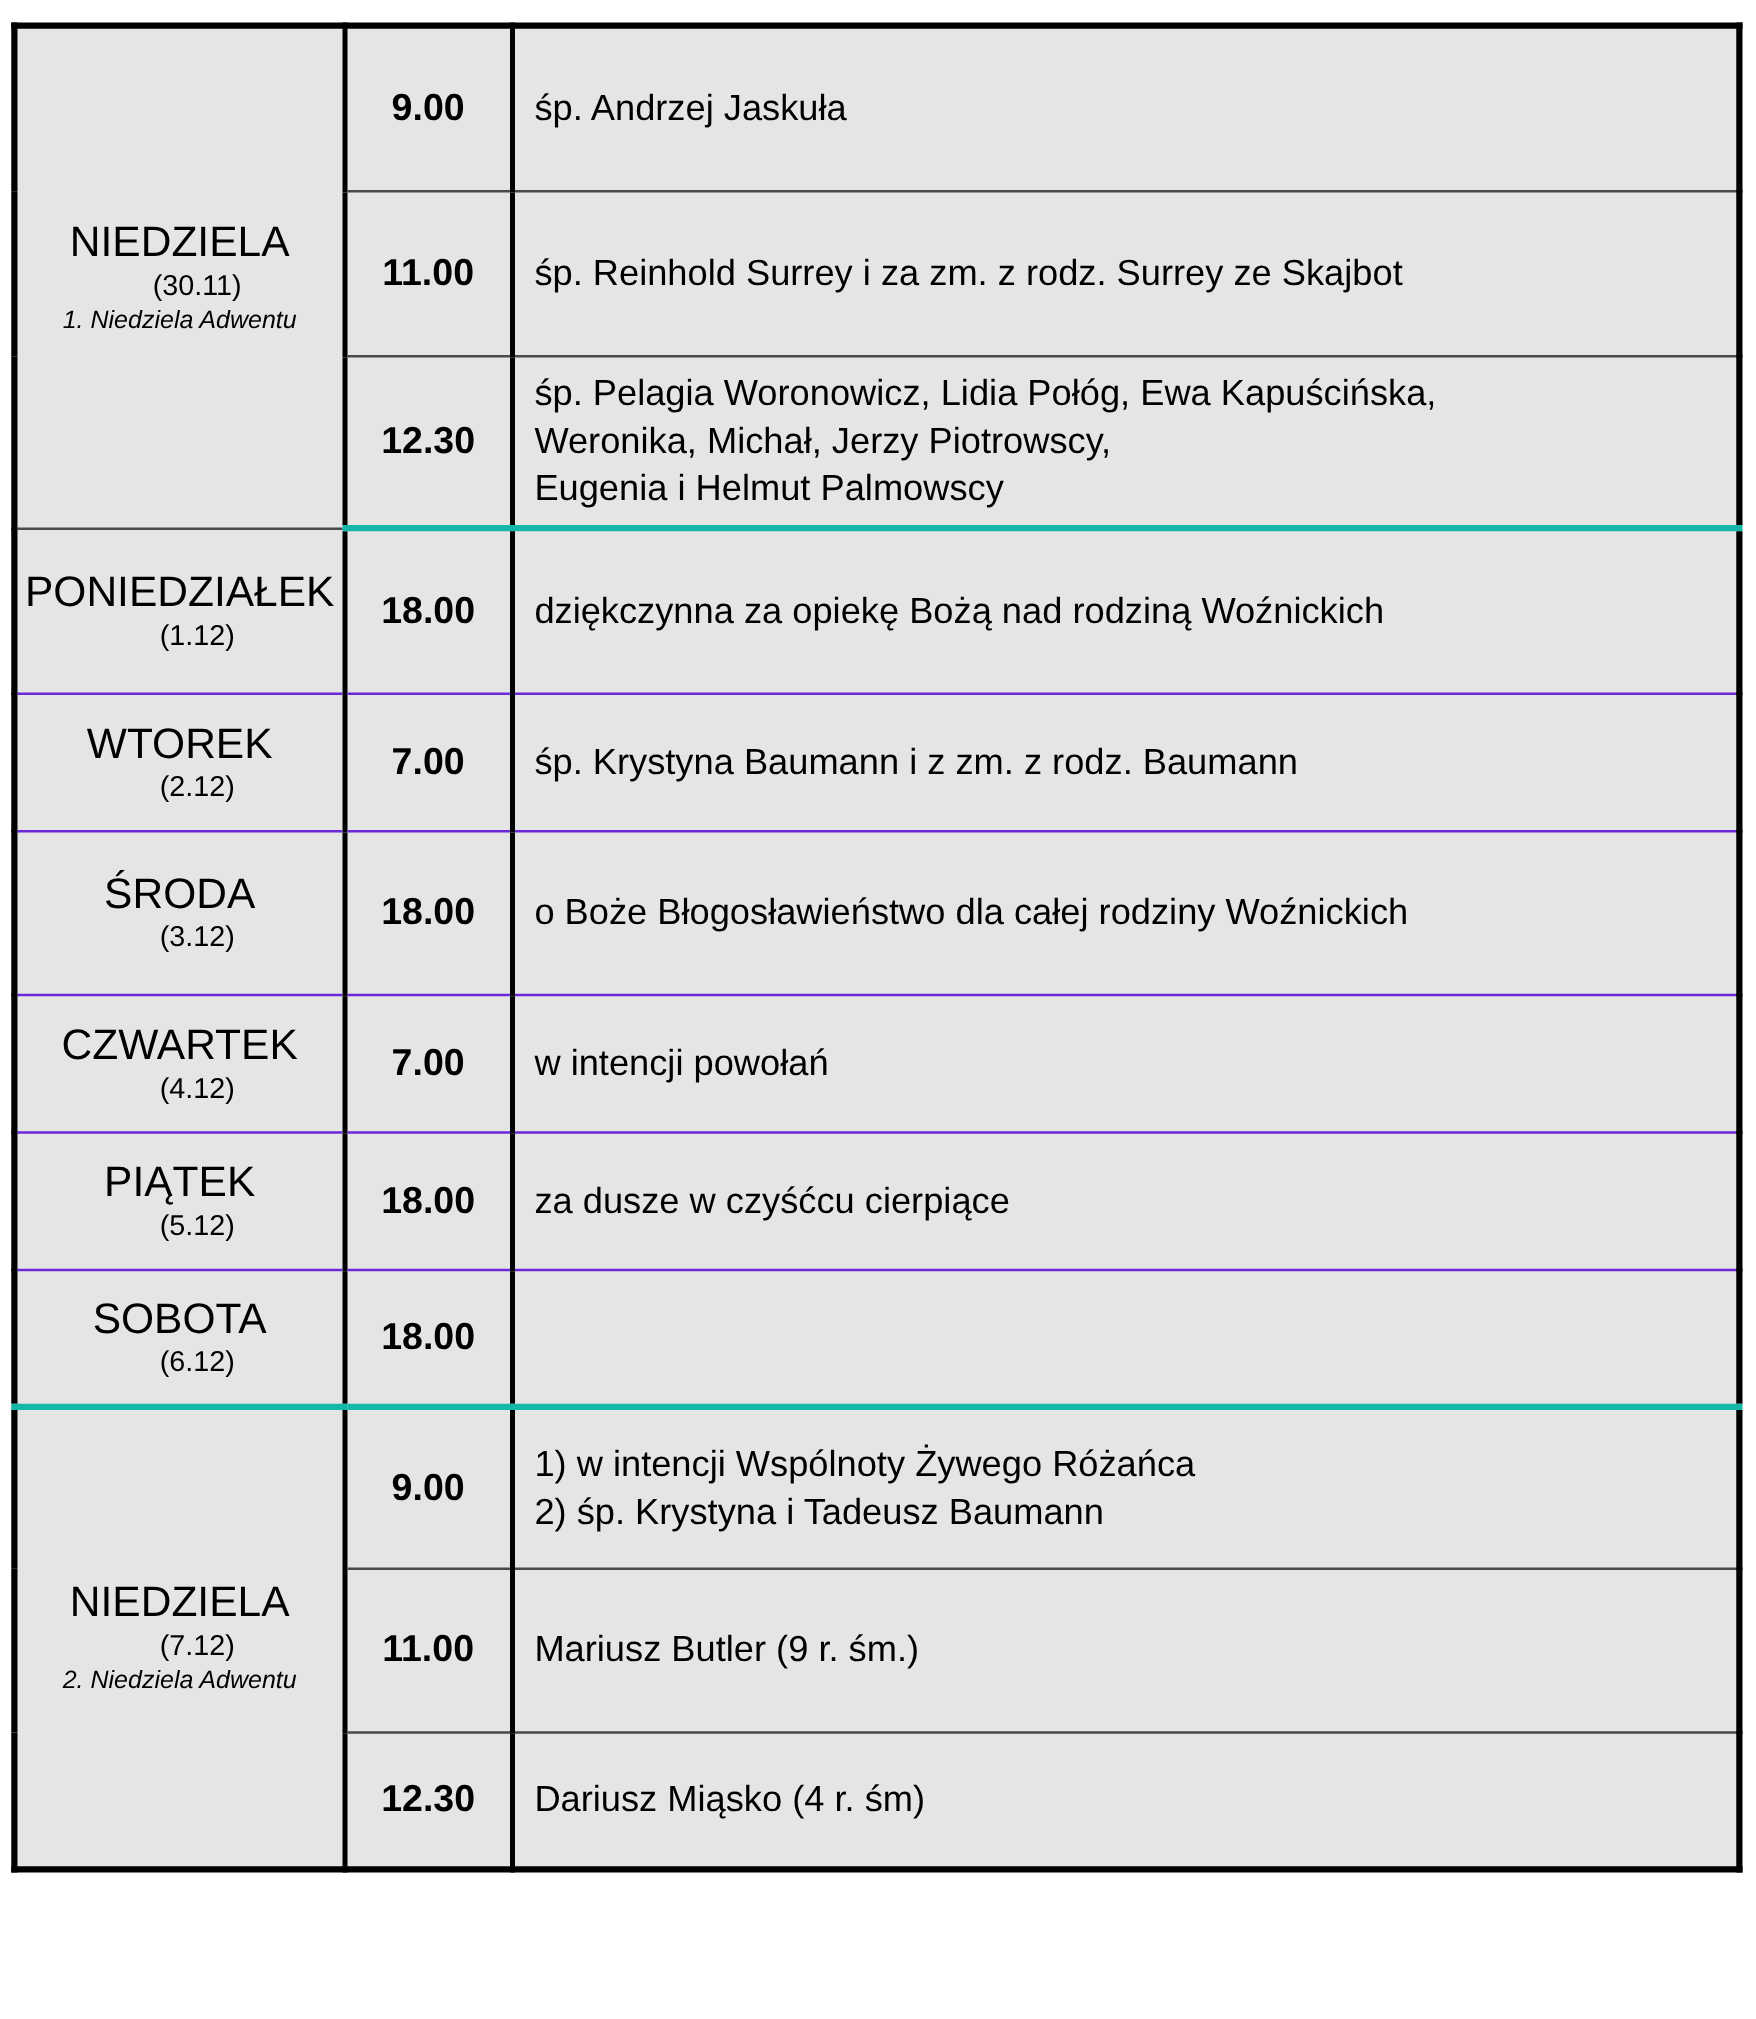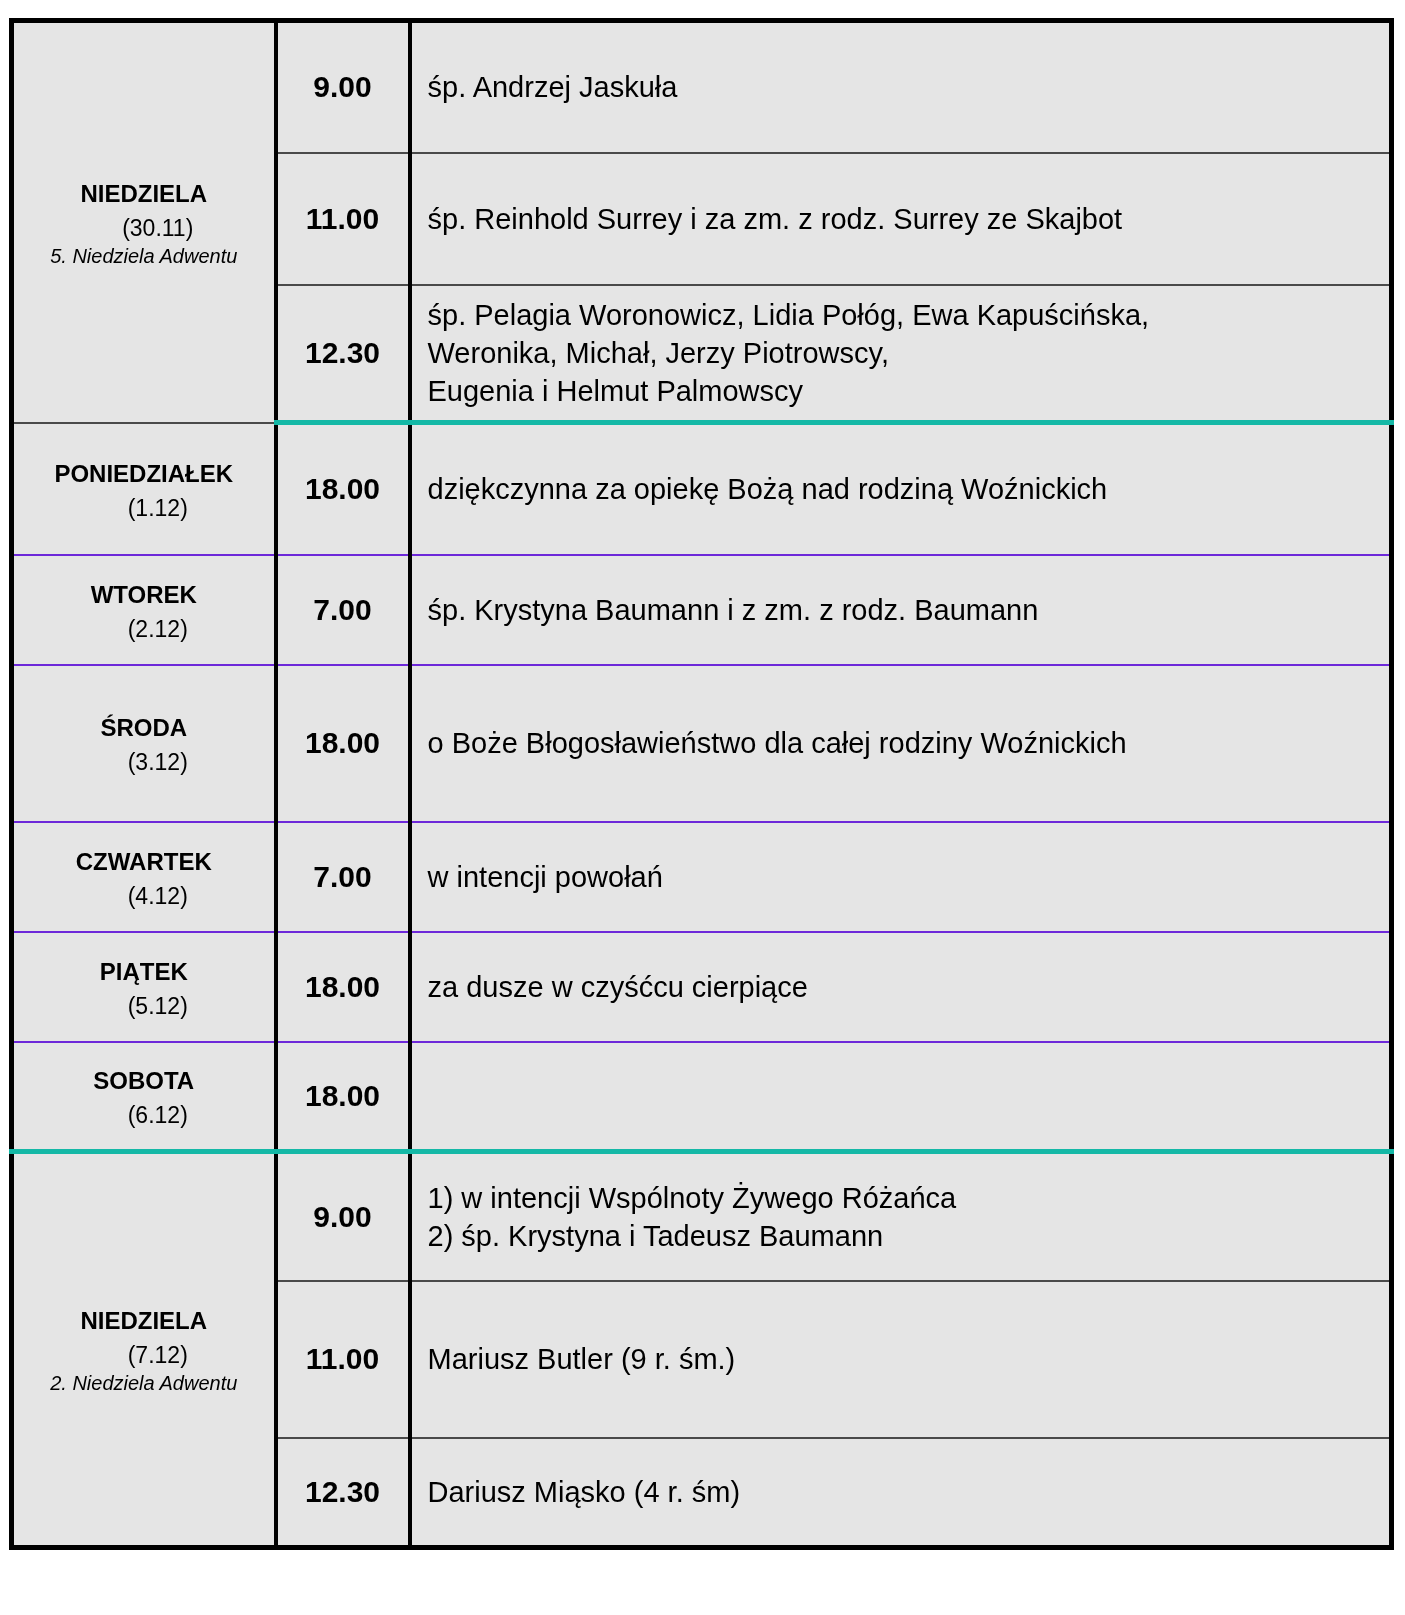--- a/index.html
+++ b/index.html
@@ -44,40 +44,40 @@
     font-size: 30px;
   }
   td.intent {
     text-align: left;
     font-size: 29px;
     line-height: 38px;
     padding: 8px 10px 8px 16px;
     white-space: pre-line;
   }
   .day-name {
-    font-weight: bold;
-    font-size: 24px;
+    font-weight: normal;
+    font-size: 34px;
     line-height: 38px;
   }
   .day-date {
     font-size: 23px;
     line-height: 30px;
     padding-left: 28px;
   }
   .day-subtitle {
     font-style: italic;
     font-size: 20px;
     line-height: 27px;
   }
   
   tr.h132 { height: 132px; }
   tr.h138 { height: 138px; }
   tr.h130 { height: 110px; }
   tr.h129 { height: 129px; }
-  tr.h131 { height: 157px; }
+  tr.h131 { height: 131px; }
   
   tr.sep-inner > td { border-bottom: 2px solid #4a4a4a; }
   tr.sep-gray  > td { border-bottom: 2px solid #6d28d9; }
   tr.sep-thick > td { border-bottom: 5px solid #14b8a6; }
 </style>
 </head>
 <body>
 
 <div class="canvas">
   <table class="schedule">
@@ -85,21 +85,21 @@
       <col class="c-day">
       <col class="c-time">
       <col class="c-intent">
     </colgroup>
     <tbody>
 
       <tr class="h132 sep-inner">
         <td class="day" rowspan="3">
           <div class="day-name">NIEDZIELA</div>
           <div class="day-date">(30.11)</div>
-          <div class="day-subtitle">5. Niedziela Adwentu</div>
+          <div class="day-subtitle">1. Niedziela Adwentu</div>
         </td>
         <td class="time">9.00</td>
         <td class="intent">śp. Andrzej Jaskuła</td>
       </tr>
       <tr class="h132 sep-inner">
         <td class="time">11.00</td>
         <td class="intent">śp. Reinhold Surrey i za zm. z rodz. Surrey ze Skajbot</td>
       </tr>
       <tr class="h138 sep-thick">
         <td class="time">12.30</td>

